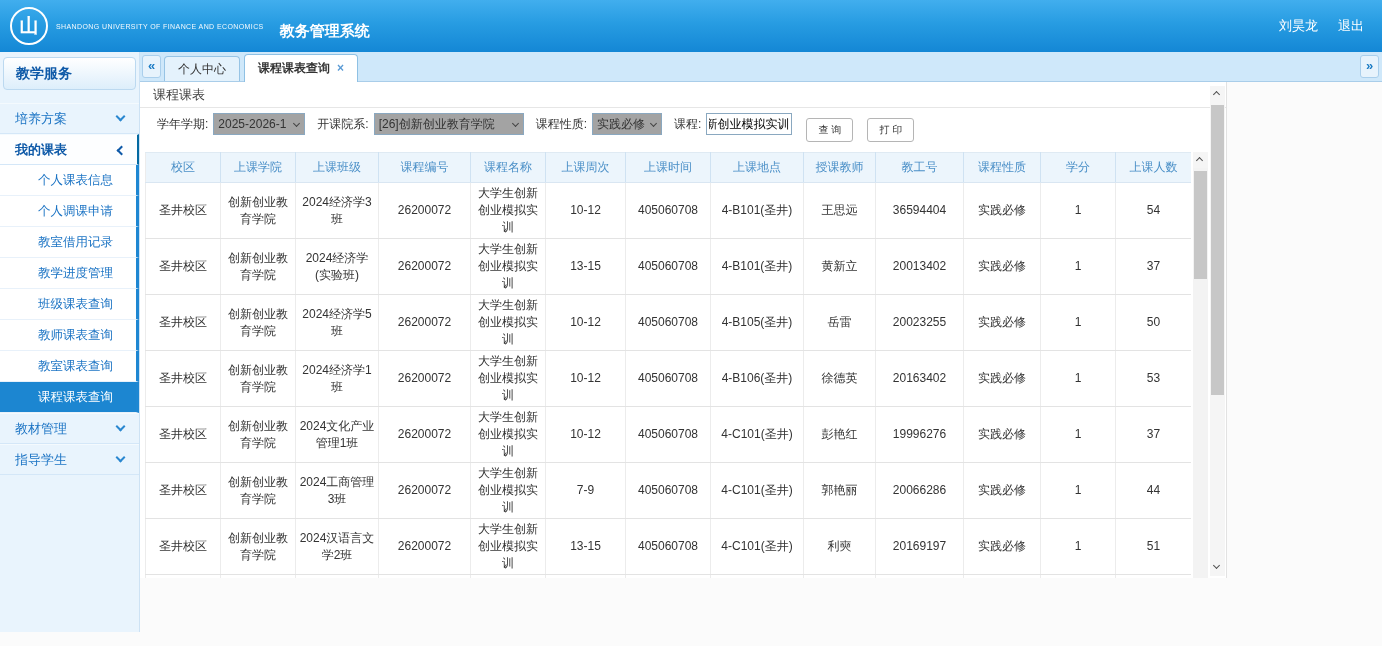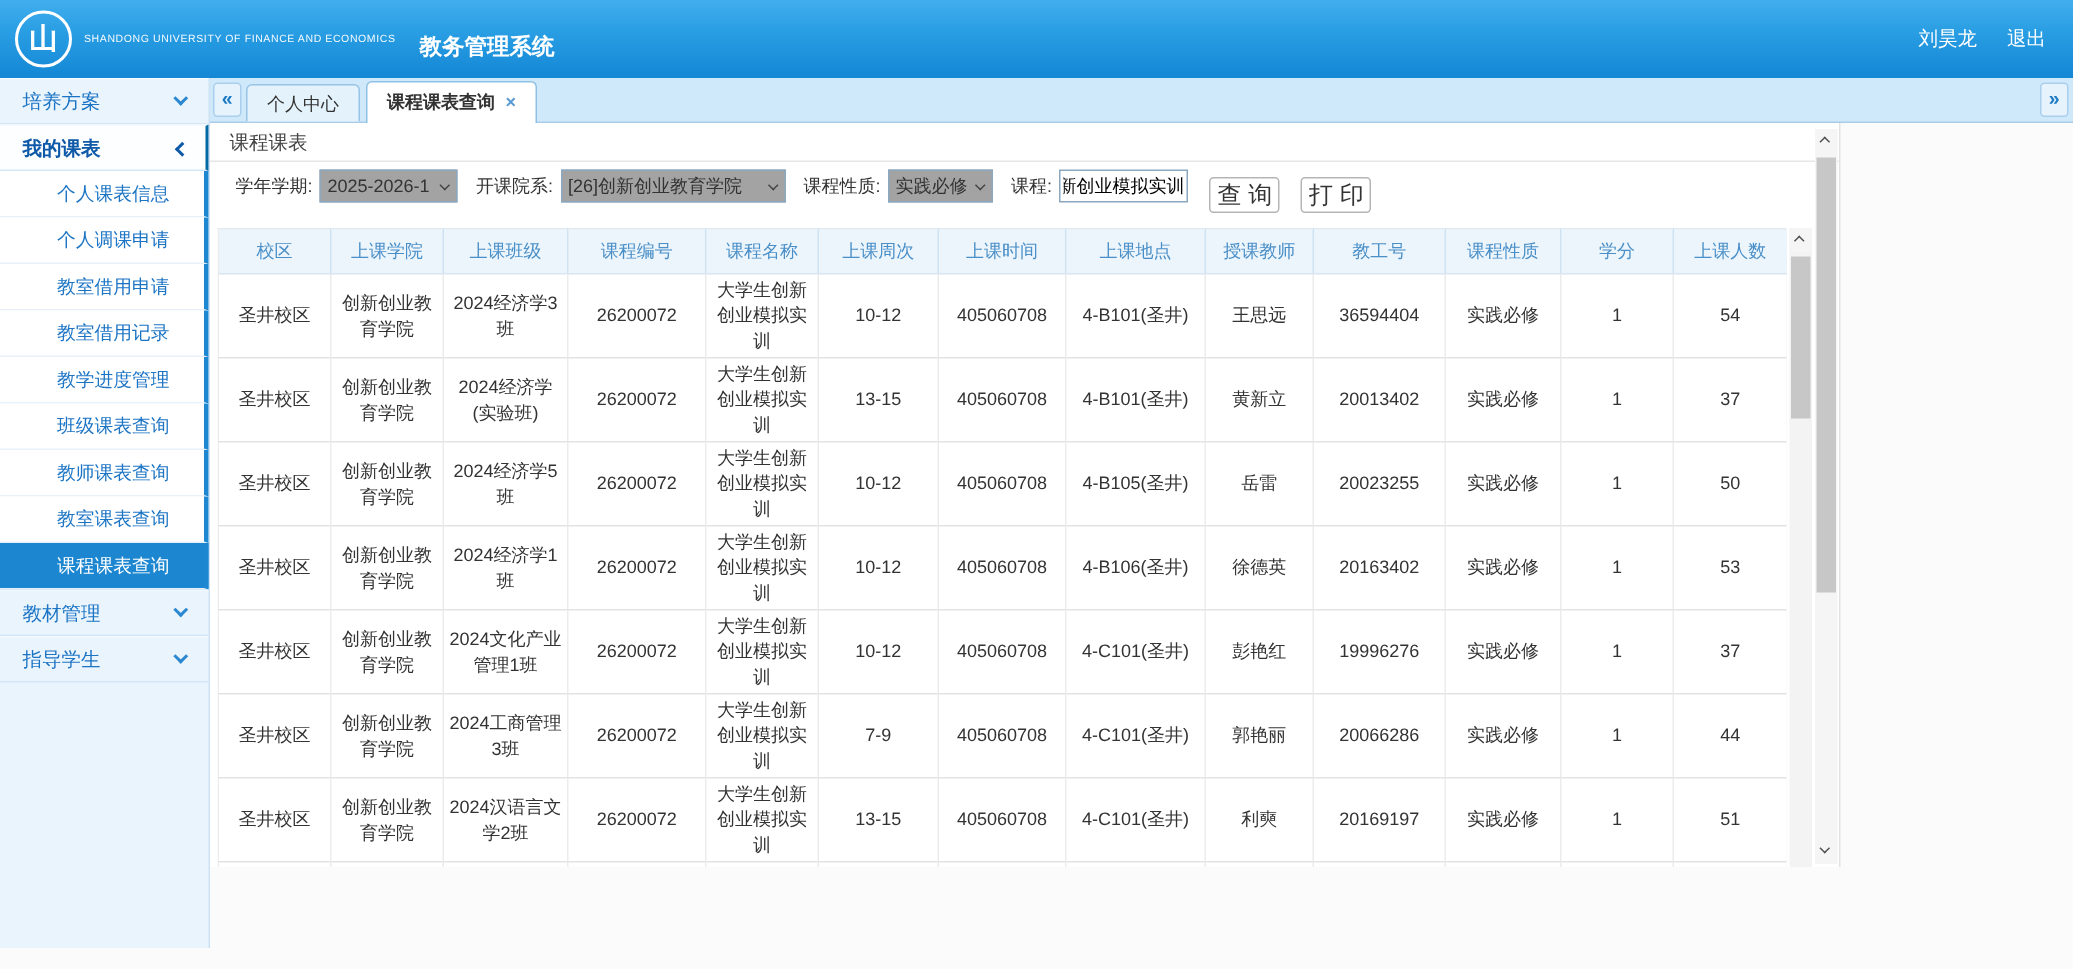--- a/index.html
+++ b/index.html
@@ -67,21 +67,21 @@
   .filterbar { height:32px; display:flex; align-items:center; padding-left:10px; gap:5px; }
   .flabel { color:#333; font-size:12px; margin-left:7px; }
   .select { height:22px; border:1px solid #8aa8c0; background:#a3a3a3; display:flex;
             align-items:center; padding:0 18px 0 4px; position:relative; cursor:pointer; white-space:nowrap; }
   .select .sel-arrow { position:absolute; right:5px; top:7px; width:5px; height:5px;
             border-right:1.6px solid #444; border-bottom:1.6px solid #444; transform:rotate(45deg); }
   .sel-semester { width:92px; } .sel-dept { width:150px; } .sel-nature { width:70px; }
   .course-input { width:86px; height:22px; border:1px solid #8aa8c0; padding:0 2px;
                   font-size:12px; font-family:inherit; direction:rtl; }
   .btn { height:24px; min-width:47px; margin-left:9px; background:#fff;
-         border:1px solid #b5b5b5; border-radius:3px; font-size:16px; color:#333;
+         border:1px solid #b5b5b5; border-radius:3px; font-size:10px; color:#333;
          font-family:inherit; cursor:pointer;margin-top:12px; }
 
   
   .table-region { position:absolute; left:5px; top:70px; width:1046px; height:426px; overflow:hidden; }
   table { border-collapse:collapse; table-layout:fixed; width:1046px;
           border-left:1px solid #ececec; border-top:1px solid #dfeaf3; }
   thead th { height:30px; background:#ecf5fc; color:#4a8fc7; font-weight:normal;
              font-size:12px; border-right:1px solid #cfe2f2; border-bottom:1px solid #d9e6f2; }
   tbody td { height:45px; text-align:center; vertical-align:middle; font-size:12px;
              color:#333; line-height:17px; border-right:1px solid #ececec;
@@ -112,26 +112,26 @@
     </div>
     <div class="sys-title">教务管理系统</div>
   </div>
   <div class="user-area">
     <span>刘昊龙</span>
     <span>退出</span>
   </div>
 </header>
 
 <aside class="sidebar">
+  <div class="sidebar-title">教学服务</div>
   <nav>
       <div class="menu-row group"><span class="menu-label">培养方案</span><span class="chev chev-down"></span></div>
       <div class="menu-row group expanded"><span class="menu-label">我的课表</span><span class="chev chev-left"></span></div>
       <div class="menu-row sub"><span class="menu-label">个人课表信息</span></div>
       <div class="menu-row sub"><span class="menu-label">个人调课申请</span></div>
-      <div class="menu-row sub"><span class="menu-label">教室借用申请</span></div>
       <div class="menu-row sub"><span class="menu-label">教室借用记录</span></div>
       <div class="menu-row sub"><span class="menu-label">教学进度管理</span></div>
       <div class="menu-row sub"><span class="menu-label">班级课表查询</span></div>
       <div class="menu-row sub"><span class="menu-label">教师课表查询</span></div>
       <div class="menu-row sub"><span class="menu-label">教室课表查询</span></div>
       <div class="menu-row sub active"><span class="menu-label">课程课表查询</span></div>
       <div class="menu-row group"><span class="menu-label">教材管理</span><span class="chev chev-down"></span></div>
       <div class="menu-row group"><span class="menu-label">指导学生</span><span class="chev chev-down"></span></div>
     </nav>
 </aside>

